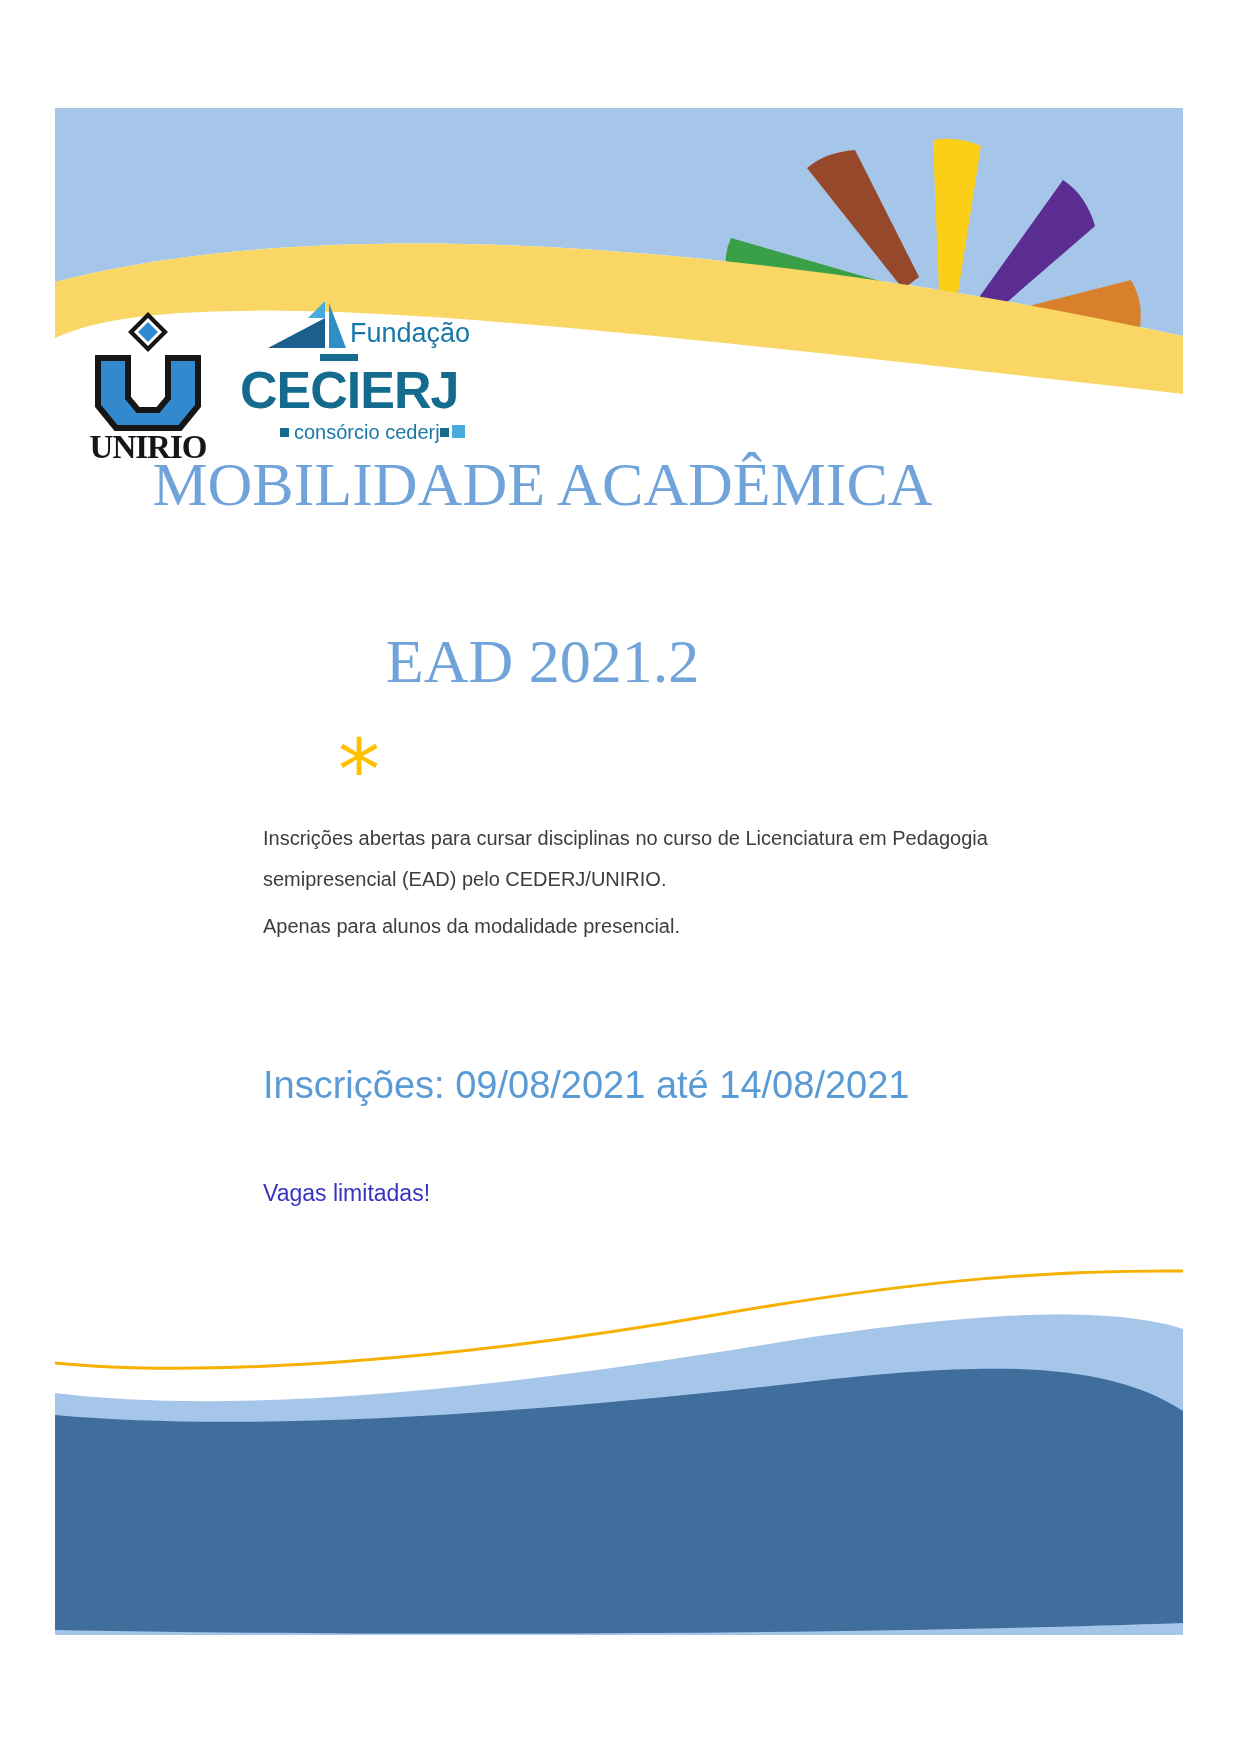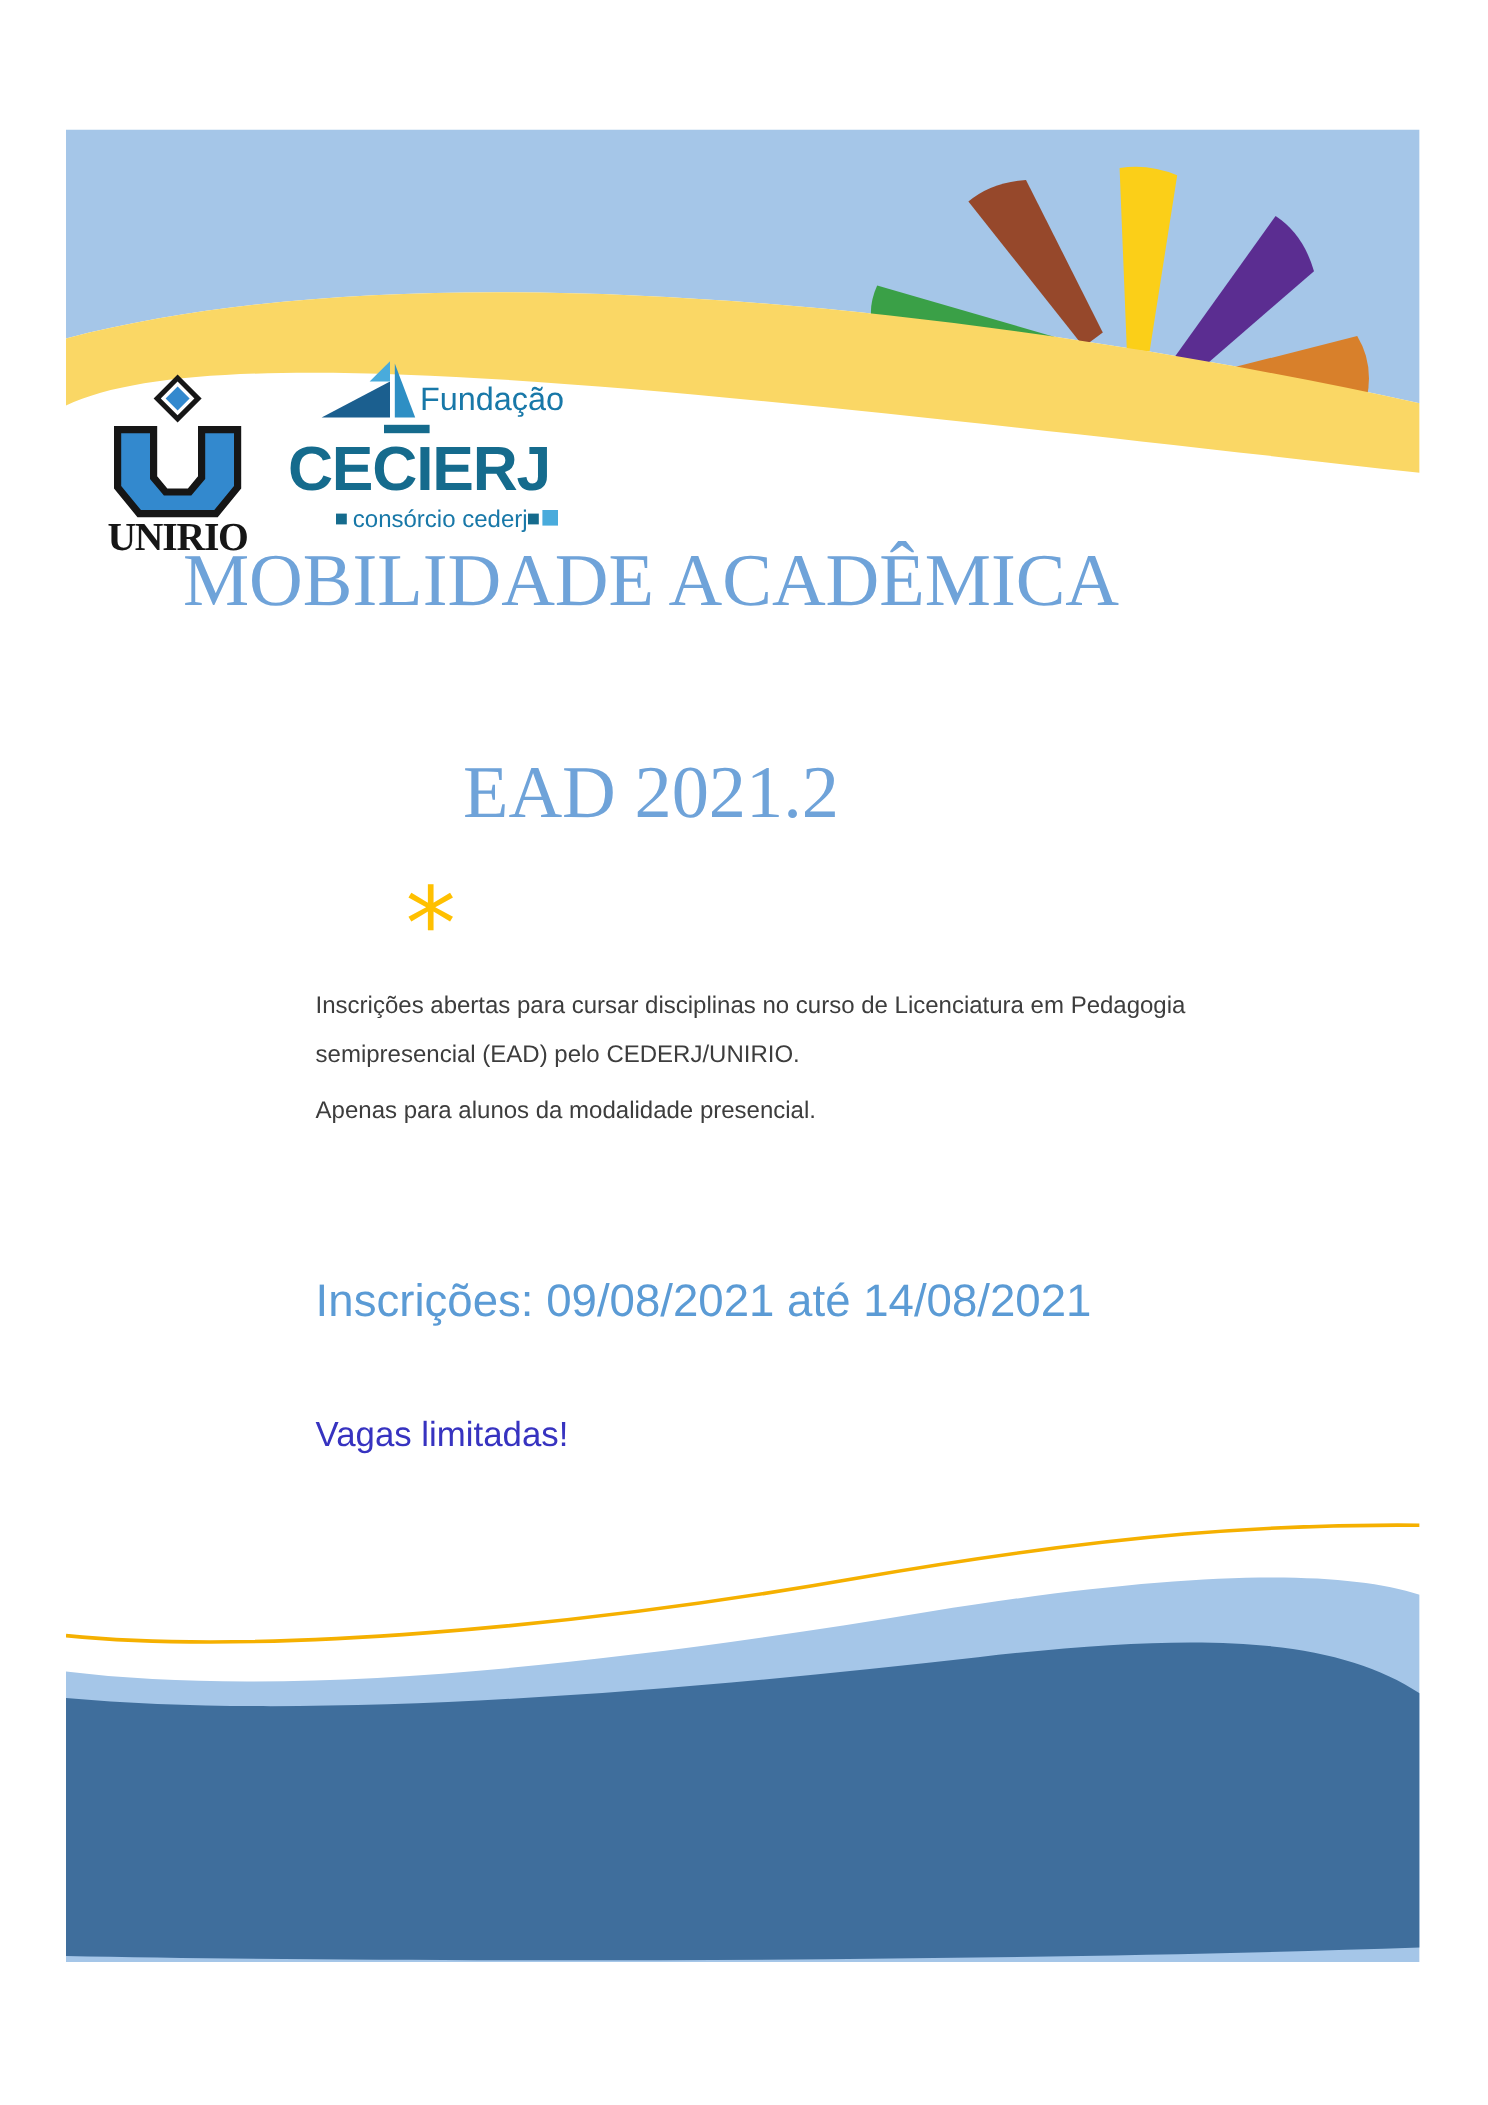--- a/index.html
+++ b/index.html
@@ -28,21 +28,21 @@
   }
   
   #body-copy{left:263px;top:818px;width:750px;color:#3D3D3D;
     font-size:20px;line-height:41px;}
   #body-copy p{margin:0 0 0 0;}
   #body-copy p + p{margin-top:6px;}
   
   #highlight{left:263px;top:1064px;font-size:38px;font-weight:normal;
     color:#5B9BD5;white-space:nowrap;}
   
-  #note{left:263px;top:1180px;font-size:29px;color:#3733C0;white-space:nowrap;}
+  #note{left:263px;top:1180px;font-size:23px;color:#3733C0;white-space:nowrap;}
   
   #footer{left:55px;top:1243px;width:1128px;height:392px;}
   svg{display:block;}
   .svgtext{font-family:"Liberation Serif", serif;}
 </style>
 </head>
 <body>
 
 <svg id="banner" class="abs" viewBox="0 0 1128 290" preserveAspectRatio="none" width="1128" height="290">
   <path d="M0,0 H1128 V228 C760,148 300,96 0,174 Z" fill="#A5C6E8"></path>

